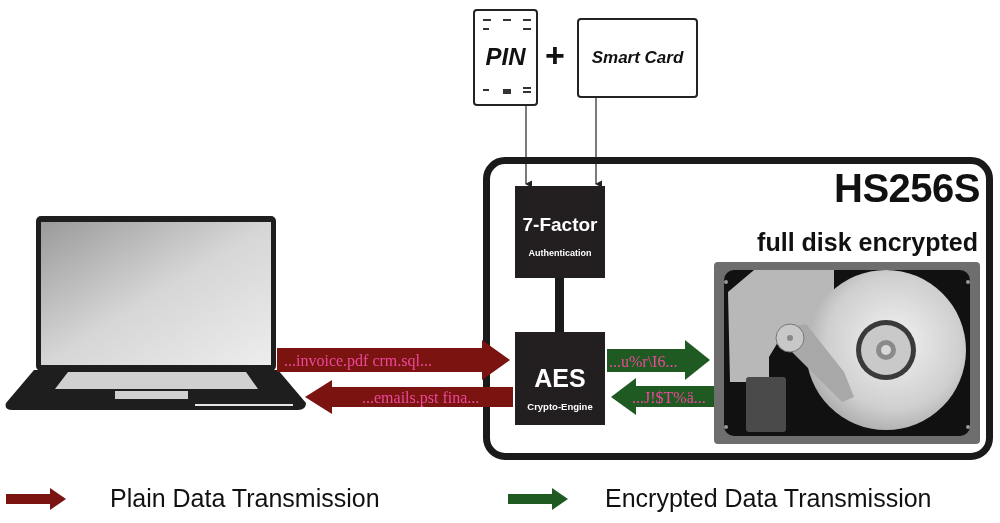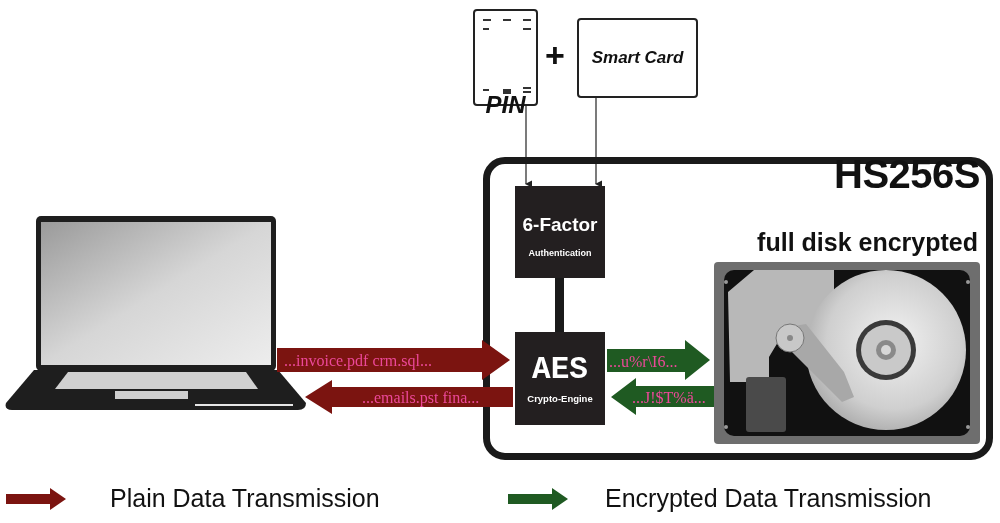--- a/index.html
+++ b/index.html
@@ -1,32 +1,32 @@
 <!DOCTYPE html>
 <html><head>
 <meta charset="utf-8">
 <style>
   html, body { margin:0; padding:0; background:#ffffff; }
   body { width:1000px; height:523px; position:relative; overflow:hidden; font-family:"Liberation Sans", sans-serif; }
   .abs { position:absolute; }
   .pin-card { left:473px; top:9px; width:65px; height:97px; border:2px solid #222; border-radius:4px; background:#fff; box-sizing:border-box; }
-  .pin-text { position:absolute; left:0; right:0; top:32px; text-align:center; font-weight:bold; font-style:italic; font-size:24px; color:#111;margin-top:48px; }
+  .pin-text { position:absolute; left:0; right:0; top:32px; text-align:center; font-weight:bold; font-style:italic; font-size:24px; color:#111; }
   .pin-dash { position:absolute; height:2px; width:8px; background:#333; }
   .plus { left:545px; top:36px; font-size:34px; font-weight:bold; color:#111; }
   .smart-card { left:577px; top:18px; width:121px; height:80px; border:2px solid #222; border-radius:4px; background:#fff; box-sizing:border-box; display:flex; align-items:center; justify-content:center; }
   .smart-card span { font-weight:bold; font-style:italic; font-size:17px; color:#111; }
   .frame { left:483px; top:157px; width:510px; height:303px; border:7px solid #1a1a1a; border-radius:22px; box-sizing:border-box; }
-  .title { right:20px; top:152px; font-weight:bold; font-size:40px; color:#111; letter-spacing:-0.5px;text-align:right; }
+  .title { right:20px; top:166px; font-weight:bold; font-size:40px; color:#111; letter-spacing:-0.5px;text-align:right; }
   .subtitle { right:22px; top:228px; font-weight:bold; font-size:25px; color:#111; }
   .box { background:#231f20; color:#fff; text-align:center; }
   .box2fa { left:515px; top:186px; width:90px; height:92px; }
   .box2fa .big { margin-top:28px; font-weight:bold; font-size:19px; }
   .box2fa .small { font-weight:bold; font-size:9px; margin-top:12px; }
   .boxaes { left:515px; top:332px; width:90px; height:93px; }
-  .boxaes .big { margin-top:20px; font-weight:bold; font-size:31px; line-height:36px;font-family:Liberation Mono, monospace; }
+  .boxaes .big { margin-top:28px; font-weight:bold; font-size:25px; line-height:36px; }
   .boxaes .small { font-weight:bold; font-size:9.5px; margin-top:5px; }
   .connector { left:555px; top:278px; width:9px; height:54px; background:#1a1a1a; }
   .arrow-text { font-family:Liberation Serif, serif; font-size:16px; color:#ec4899; white-space:nowrap; }
   .legend-text { font-size:25px; color:#111; }
 </style>
 </head>
 <body>
 
 <div class="abs pin-card">
   <div class="pin-dash" style="left:8px;top:8px;"></div>
@@ -55,21 +55,21 @@
   </defs>
   <line x1="526" y1="106" x2="526" y2="184" stroke="#222" stroke-width="1.2" marker-end="url(#ah)"></line>
   <line x1="596" y1="98" x2="596" y2="184" stroke="#222" stroke-width="1.2" marker-end="url(#ah)"></line>
 </svg>
 
 <div class="abs frame"></div>
 <div class="abs title">HS256S</div>
 <div class="abs subtitle">full disk encrypted</div>
 
 <div class="abs box box2fa">
-  <div class="big">6-Factor</div>
+  <div class="big">7-Factor</div>
   <div class="small">Authentication</div>
 </div>
 <div class="abs connector"></div>
 
 <div class="abs box boxaes">
   <div class="big">AES</div>
   <div class="small">Crypto-Engine</div>
 </div>
 
 <svg class="abs" style="left:0;top:210px;" width="310" height="205">

